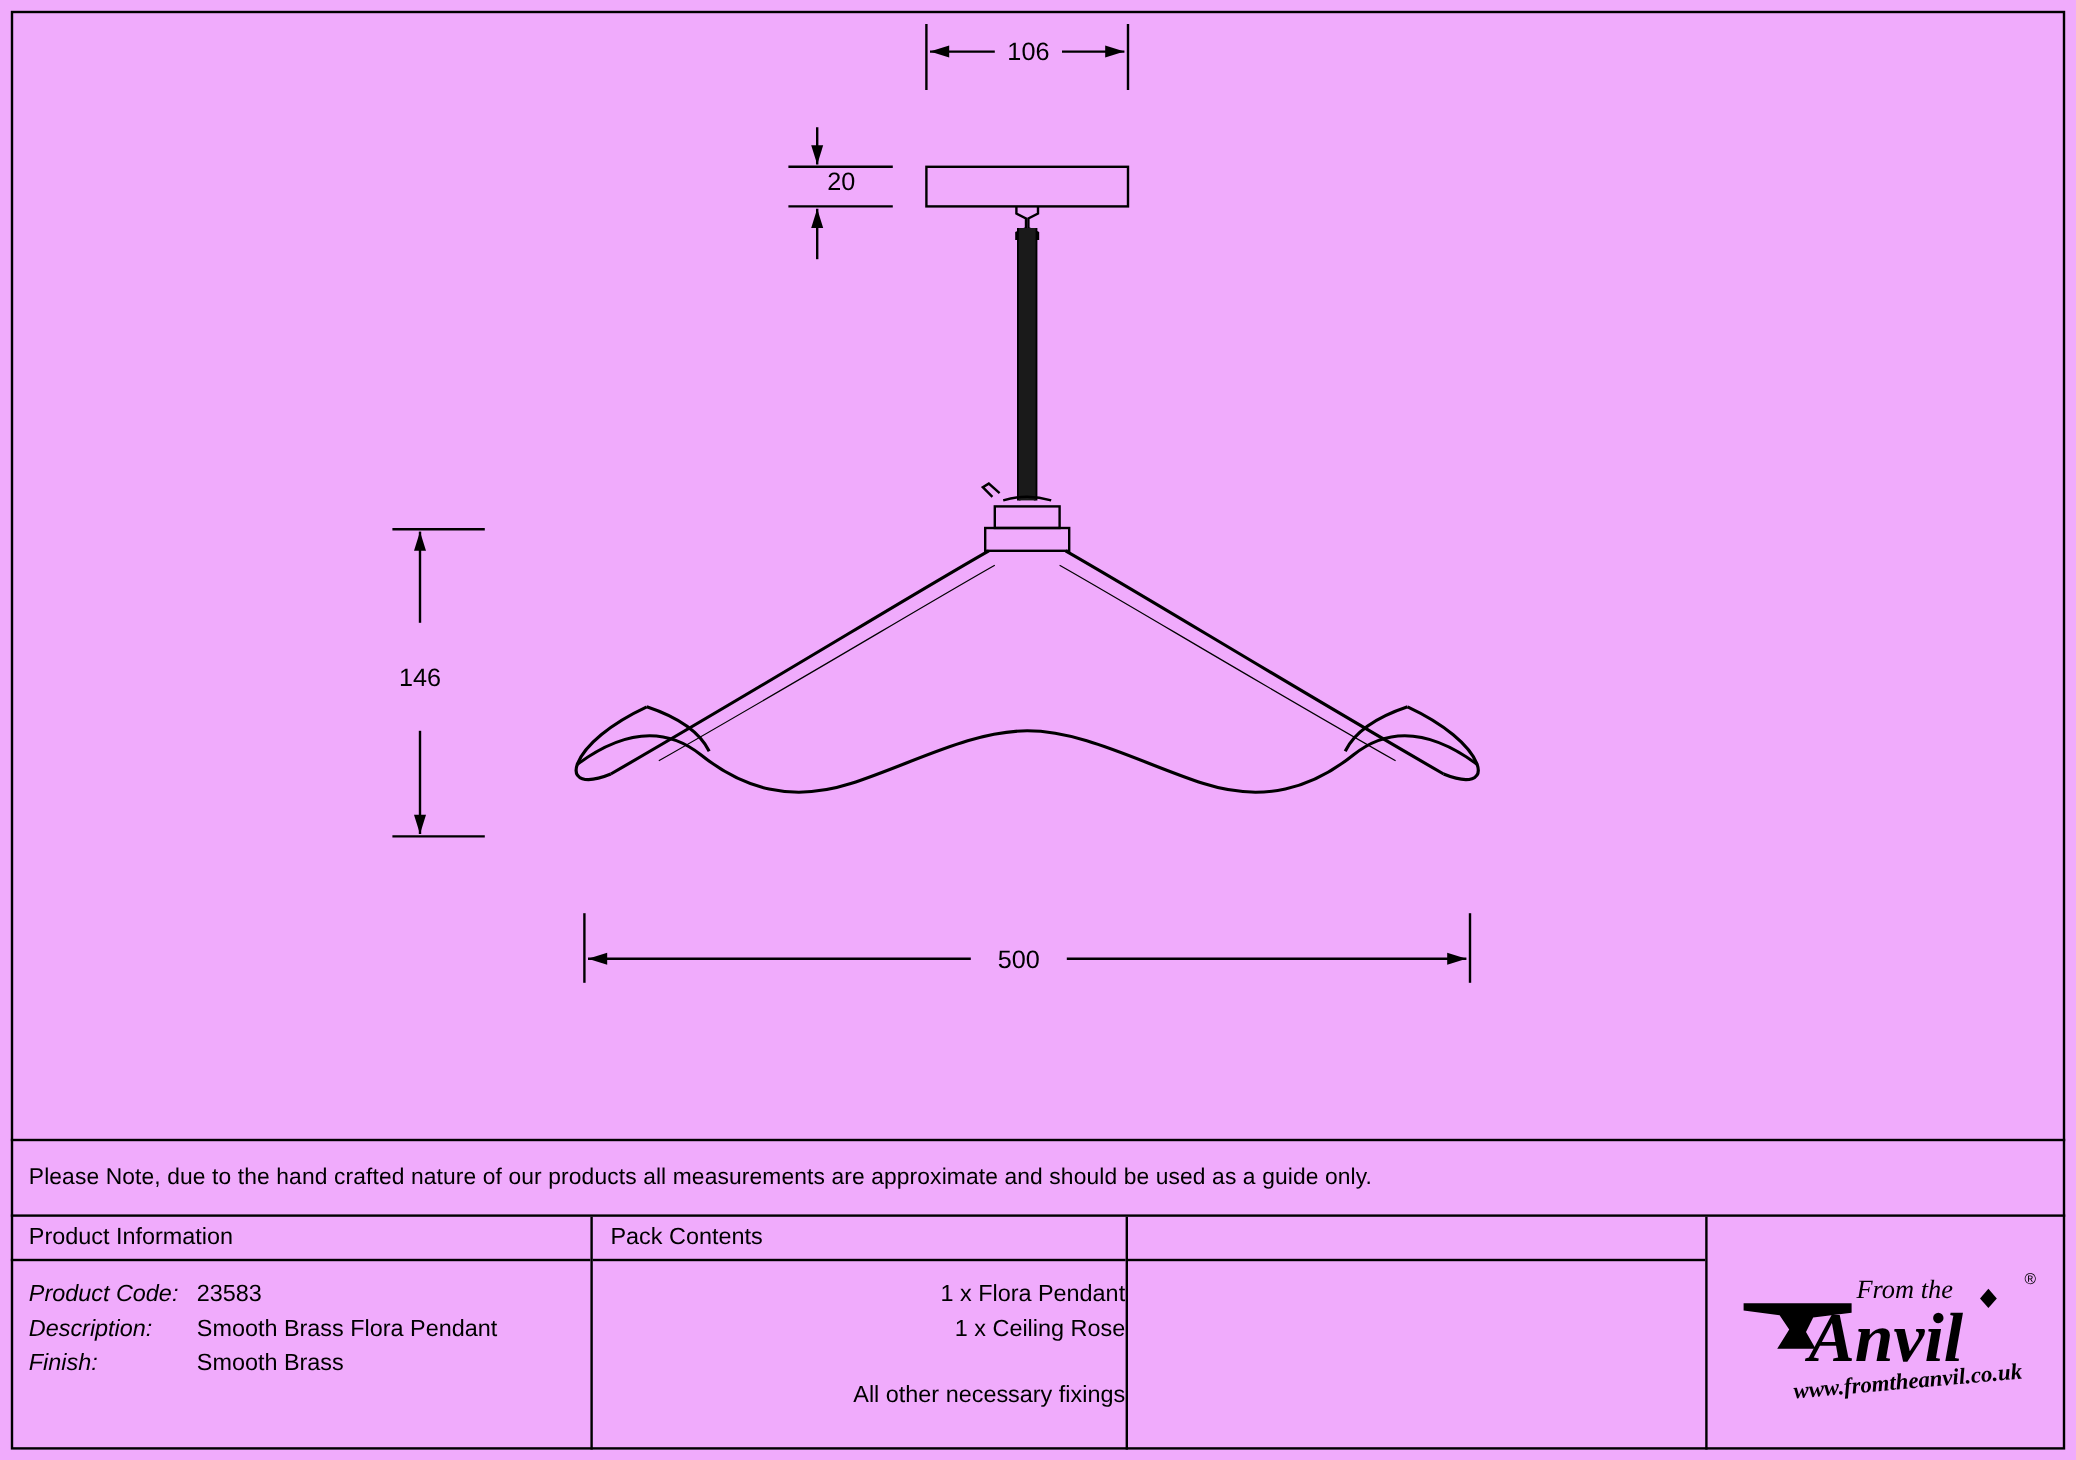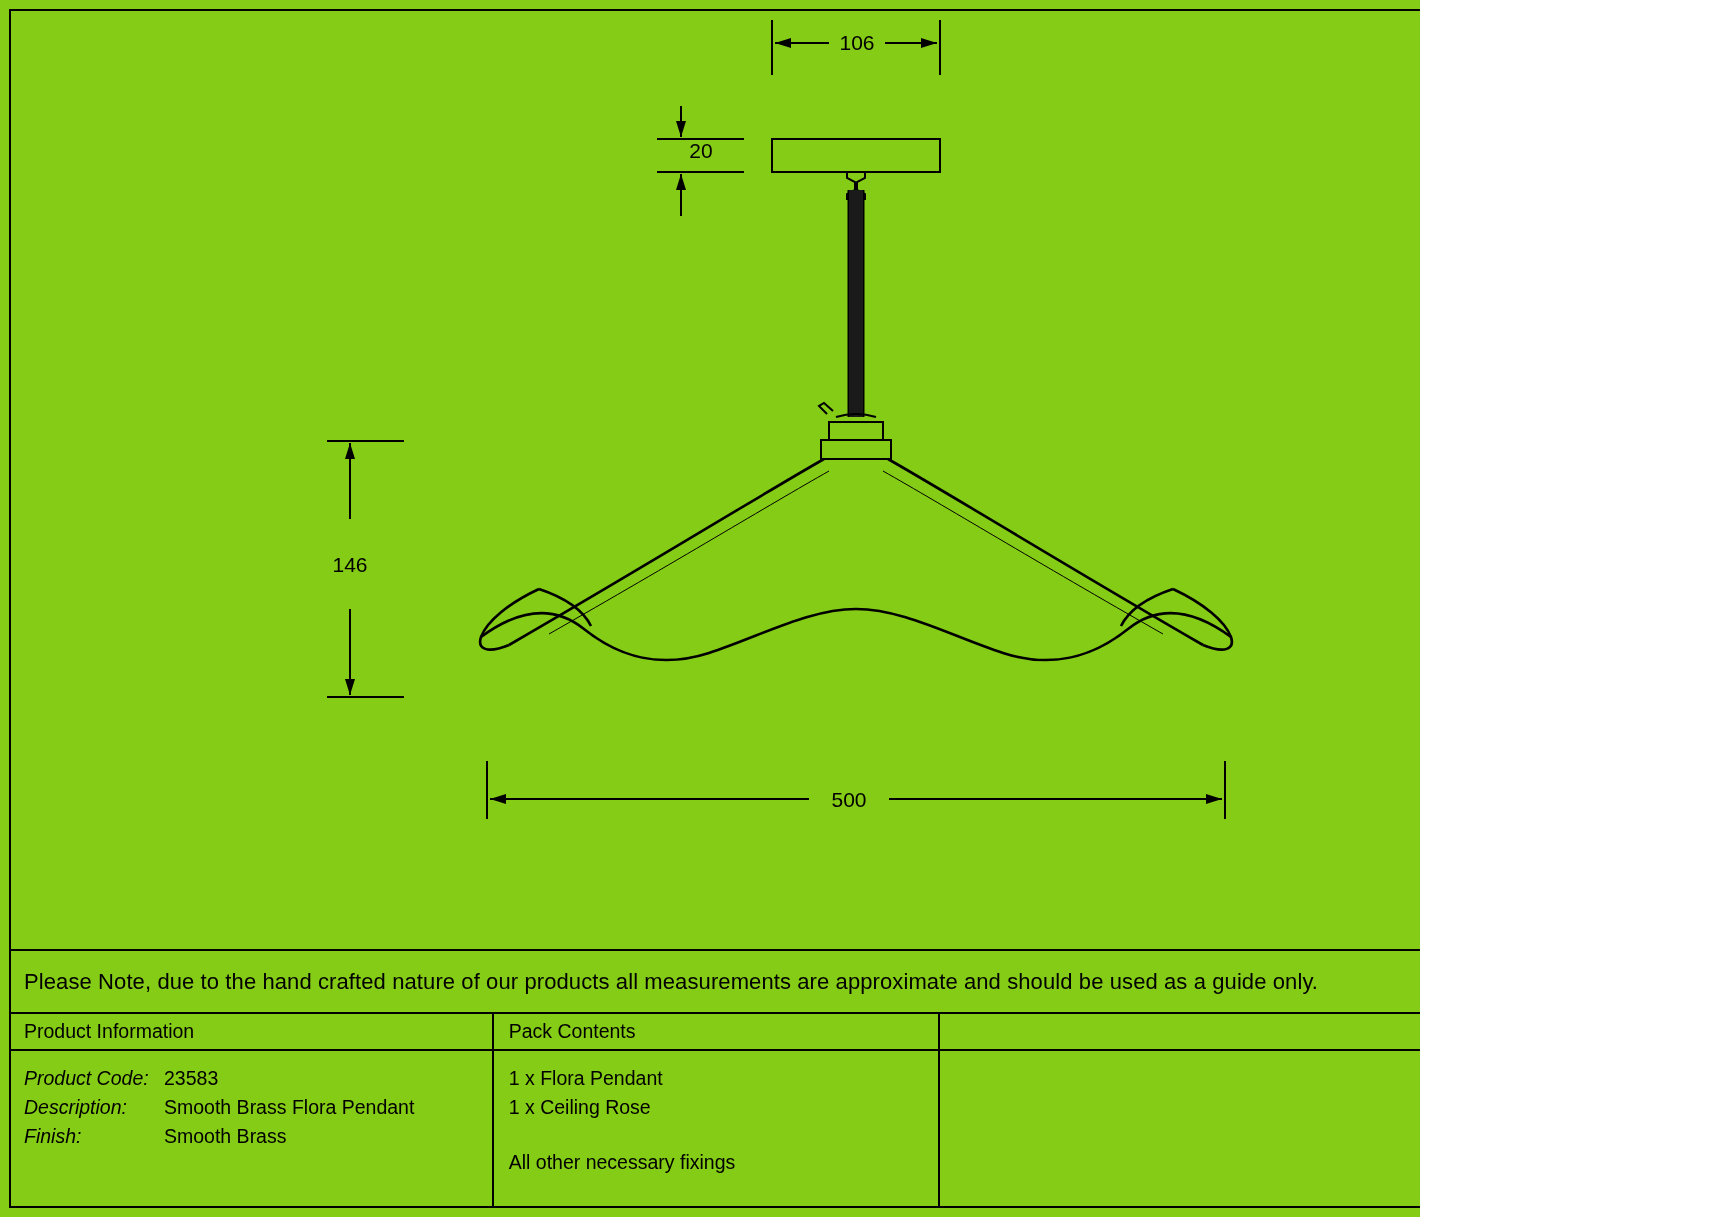--- a/index.html
+++ b/index.html
@@ -6,24 +6,24 @@
     margin: 0;
     padding: 0;
     background: #ffffff;
   }
   body {
     font-family: "Liberation Sans", sans-serif;
     color: #000000;
   }
   #sheet {
     position: relative;
-    width: 1420px;
+    width: 1730px;
     height: 1217px;
     box-sizing: border-box;
-    background: #84cc16;
+    background: #f0abfc;
     overflow: hidden;
   }
   
   .frame {
     position: absolute;
     left: 9px;
     top: 9px;
     width: 1712px;
     height: 1199px;
     border: 2px solid #000;
@@ -45,41 +45,41 @@
     left: 9px;
     top: 949px;
     width: 1712px;
     height: 63px;
     border-top: 2px solid #000;
     box-sizing: border-box;
     display: flex;
     align-items: center;
   }
   .note-text {
-    font-size: 22px;
+    font-size: 19px;
     padding-left: 15px;
     letter-spacing: 0.1px;
   }
   
   .info-table {
     position: absolute;
     left: 9px;
     top: 1012px;
     width: 1712px;
     height: 196px;
     border-top: 2px solid #000;
     box-sizing: border-box;
     display: flex;
   }
   .col {
     box-sizing: border-box;
     position: relative;
   }
   .col-prod   { width: 487px; border-right: 2px solid #000; }
-  .col-pack   { width: 448px; border-right: 2px solid #000; }
+  .col-pack   { width: 448px; border-right: 2px solid #000; text-align: right; }
   .col-blank  { width: 486px; border-right: 2px solid #000; }
   .col-logo   { width: 289px; margin-left: 10px; }
 
   .col-head {
     height: 37px;
     border-bottom: 2px solid #000;
     box-sizing: border-box;
     display: flex;
     align-items: center;
     font-size: 19.5px;

